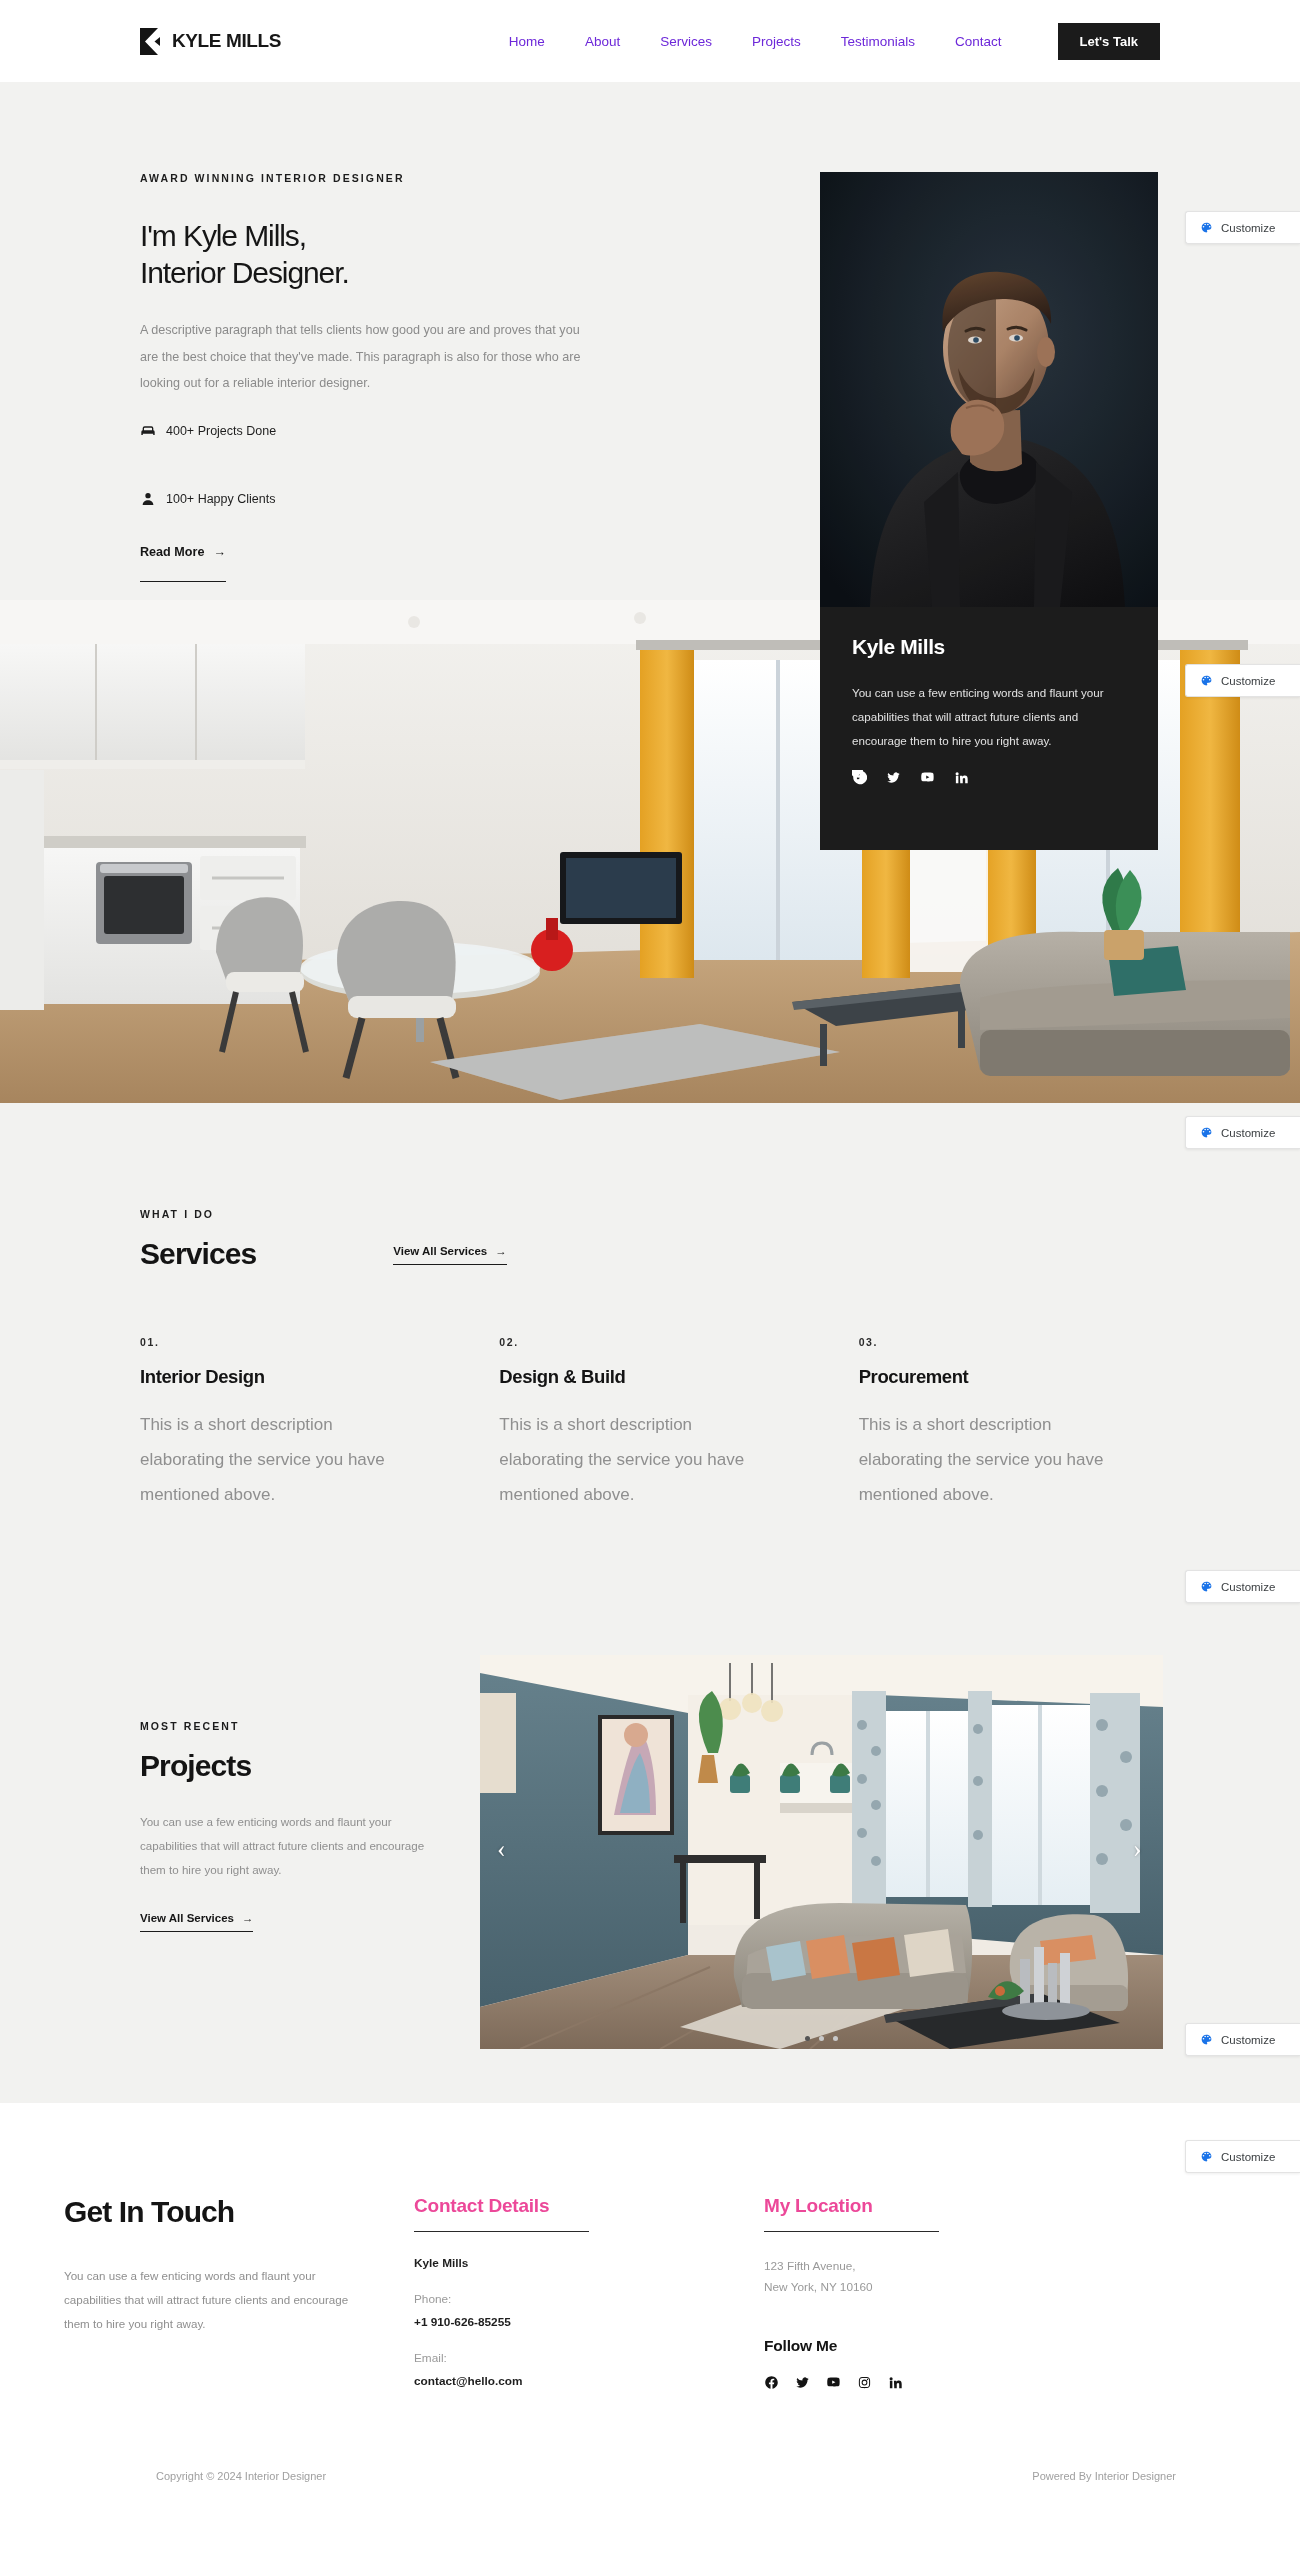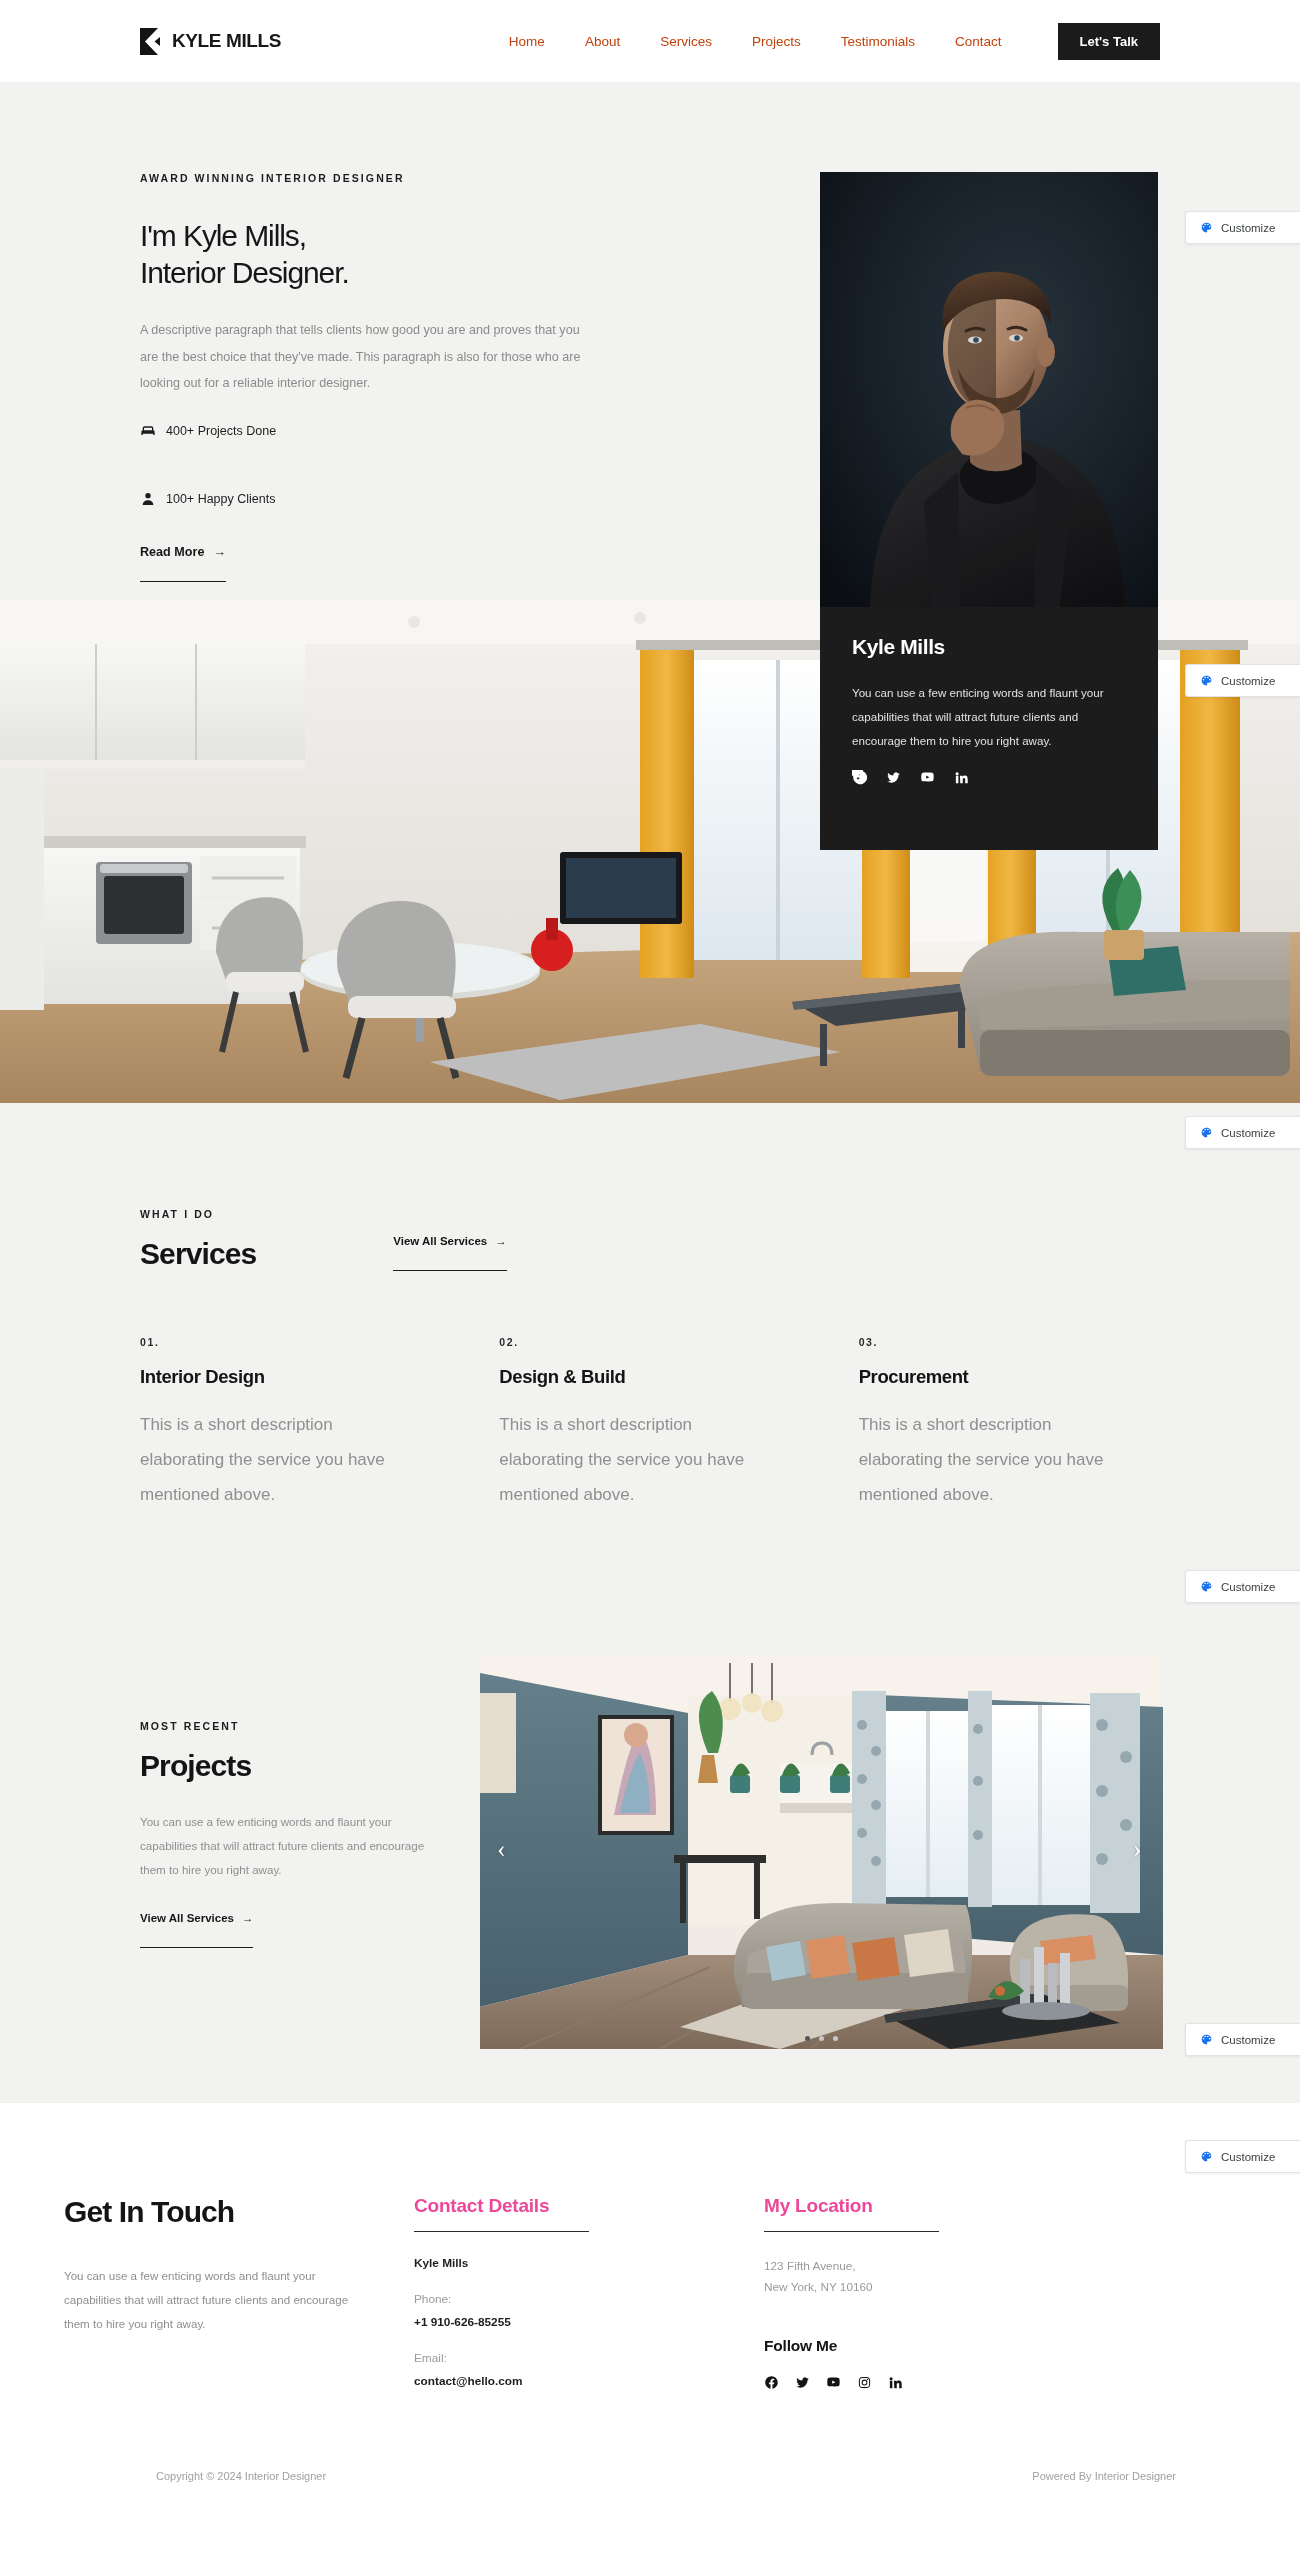--- a/index.html
+++ b/index.html
@@ -30,21 +30,21 @@
     font-size: 19px; font-weight: bold; letter-spacing: -0.4px; color: #181818;
   }
   .nav {
     margin-left: auto;
     display: flex;
     align-items: center;
     gap: 32px;
   }
   .nav a {
     font-size: 13.5px;
-    color: #c2410c;
+    color: #6d28d9;
     text-decoration: none;
     white-space: nowrap;
     padding-left: 8px;
   }
   .cta-btn {
     margin-left: 24px;
     background: #1b1b1b;
     color: #ffffff;
     font-size: 13px;
     font-weight: bold;
@@ -163,21 +163,22 @@
   .services-head { display: flex; align-items: flex-end; }
   .viewall {
     display: inline-flex;
     align-items: center;
     gap: 8px;
     font-size: 11.5px;
     font-weight: bold;
     color: #161616;
     text-decoration: none;
     border-bottom: 1.4px solid #1c1c1c;
-    padding-bottom: 23px;
+    padding-bottom: 7px;
+    margin-bottom: 6px;
   }
   .services-head .viewall { margin-left: 137px; }
   .service-grid {
     margin-top: 65px;
     display: grid;
     grid-template-columns: repeat(3, 1fr);
     gap: 0 58px;
   }
   .svc-num { font-size: 10.5px; letter-spacing: 1.6px; font-weight: bold; color: #2a2a2a; }
   .svc-name {

